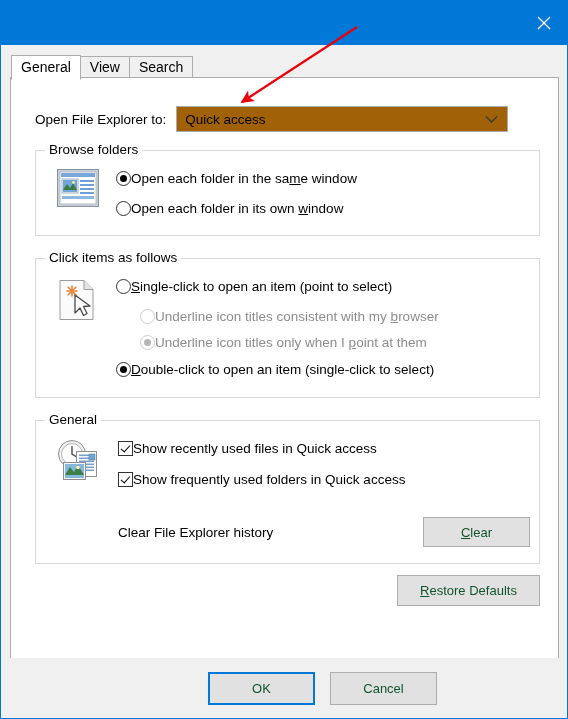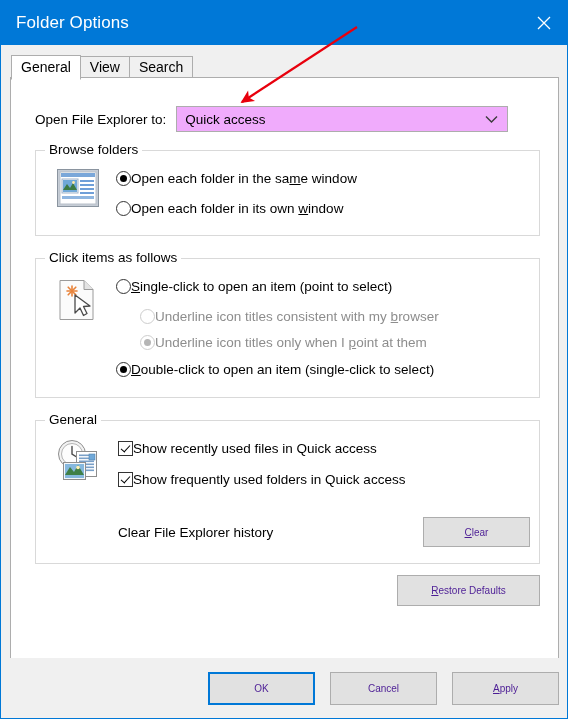--- a/index.html
+++ b/index.html
@@ -114,21 +114,21 @@
   .openrow-label {
     font-size: 13.5px;
     white-space: nowrap;
     margin-right: 10px;
   }
   .combo {
     box-sizing: border-box;
     position: relative;
     width: 332px;
     height: 26px;
-    background: #f0abfc;
+    background: #a16207;
     border: 1px solid #adadad;
     display: flex;
     align-items: center;
     cursor: default;
   }
   .combo-value {
     padding-left: 8px;
     font-size: 13.5px;
     white-space: nowrap;
   }
@@ -230,22 +230,22 @@
     font-size: 13.5px;
     white-space: nowrap;
   }
 
   
   .btn {
     box-sizing: border-box;
     background: #e1e1e1;
     border: 1px solid #adadad;
     font-family: "Liberation Sans", sans-serif;
-    font-size: 10px;
-    color: #4c1d95;
+    font-size: 13px;
+    color: #14532d;
     display: flex;
     align-items: center;
     justify-content: center;
     white-space: nowrap;
     cursor: default;
     padding: 8px;
   }
   .btn.default {
     border: 2px solid #0078d7;
   }
@@ -272,21 +272,20 @@
     height: 719px;
     pointer-events: none;
   }
 </style>
 </head>
 <body>
 
 <div class="window">
 
   <div class="titlebar">
-    <div class="title-text">Folder Options</div>
     <div class="titlebar-spacer"></div>
     <div class="close-btn">
       <span>
         <svg width="20" height="20" viewBox="0 0 20 20">
           <path d="M4 4 L16 16 M16 4 L4 16" stroke="#ffffff" stroke-width="1.3" fill="none"></path>
         </svg>
       </span>
     </div>
   </div>
 
@@ -425,23 +424,20 @@
 
     <div class="btn" id="btn-restore">
         <span><span></span><u class="acc">R</u><span>estore Defaults</span></span>
       </div>
 
   </div>
 
   <div class="buttonbar">
     <div class="btn default" id="btn-ok">OK</div>
     <div class="btn" id="btn-cancel">Cancel</div>
-    <div class="btn" id="btn-apply">
-        <span><span></span><u class="acc">A</u><span>pply</span></span>
-      </div>
   </div>
 
   <svg class="annotation" viewBox="0 0 568 719">
     <defs>
       <marker id="ah" markerWidth="7" markerHeight="7" refX="5.6" refY="3.5" orient="auto">
         <path d="M0.4,0.6 L6.4,3.5 L0.4,6.4 L1.9,3.5 Z" fill="#e8000d"></path>
       </marker>
     </defs>
     <line x1="356" y1="26" x2="241" y2="101" stroke="#e8000d" stroke-width="2.2" marker-end="url(#ah)"></line>
   </svg>

